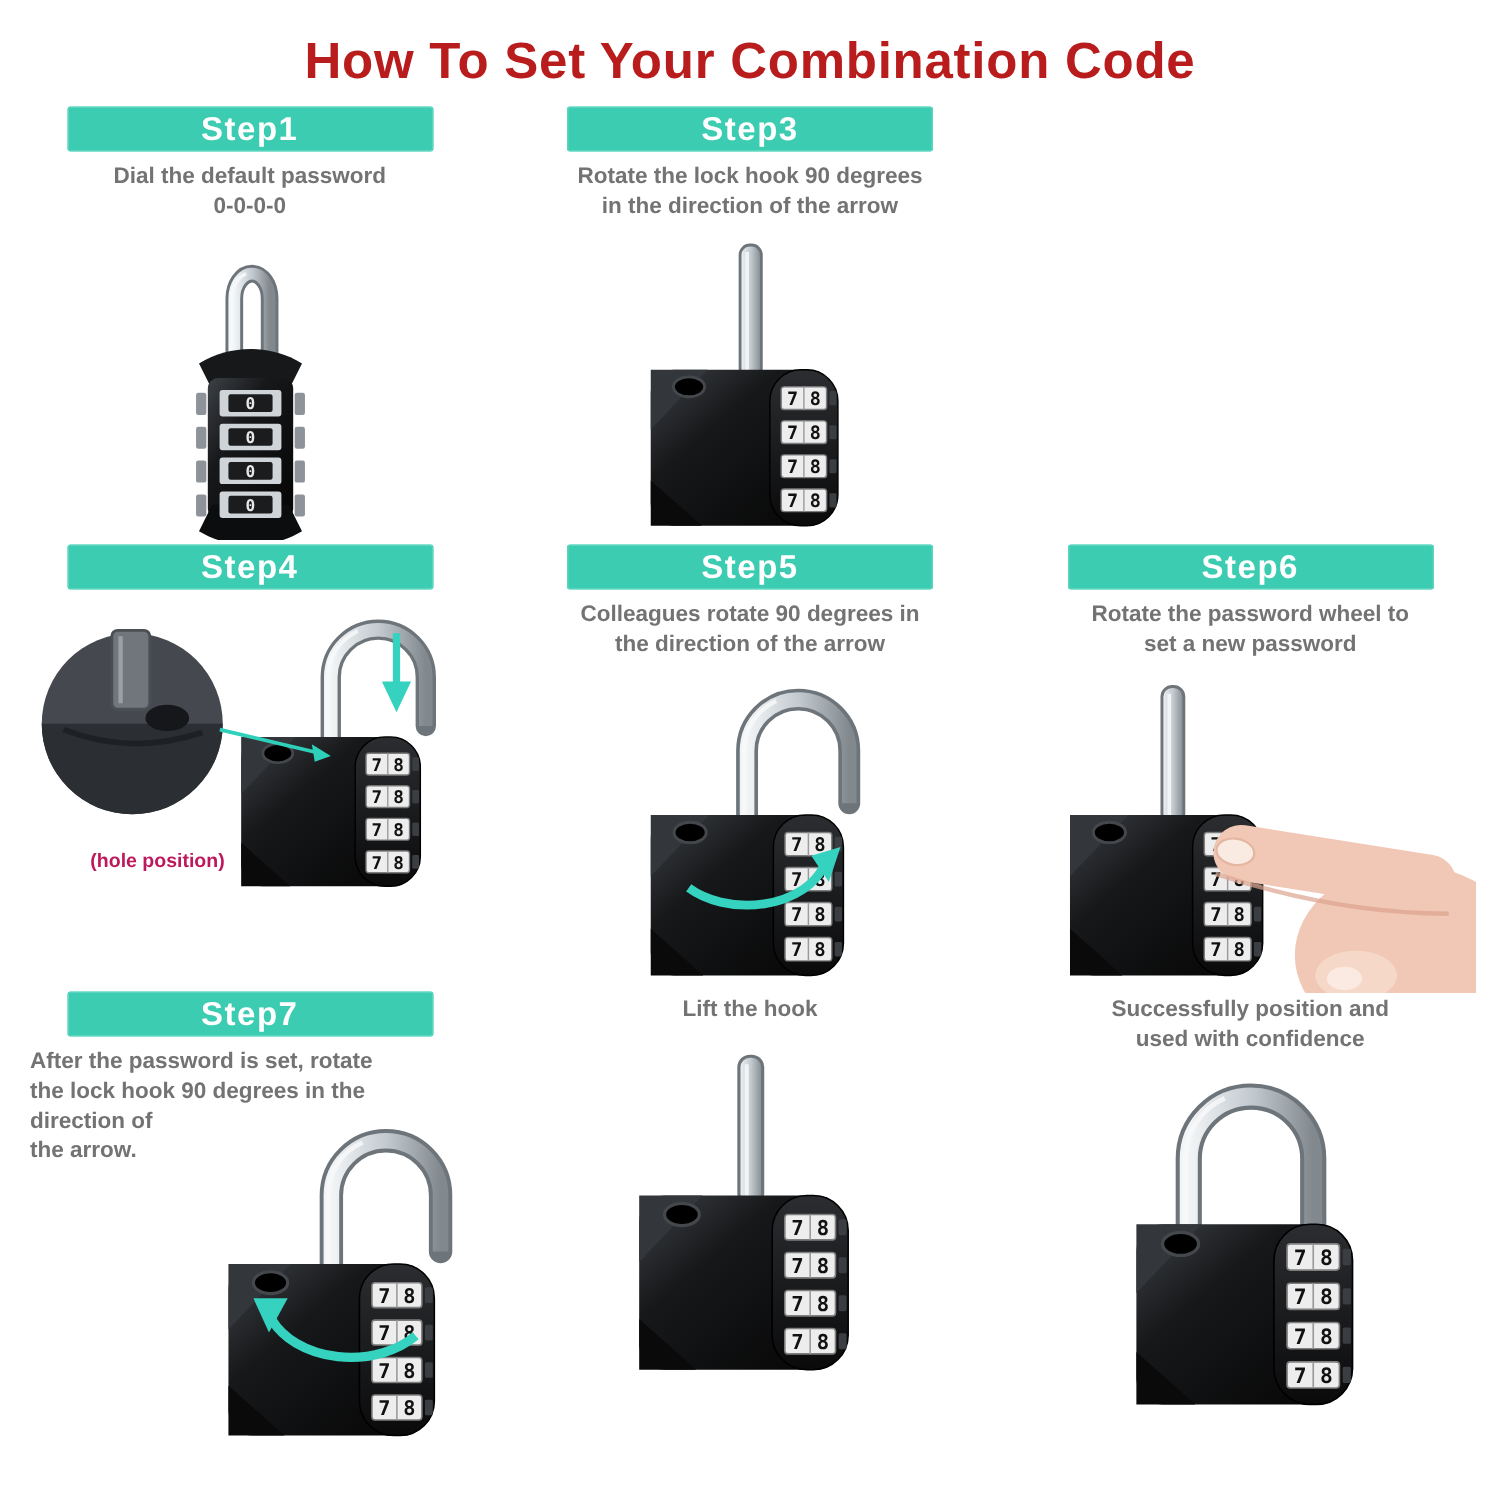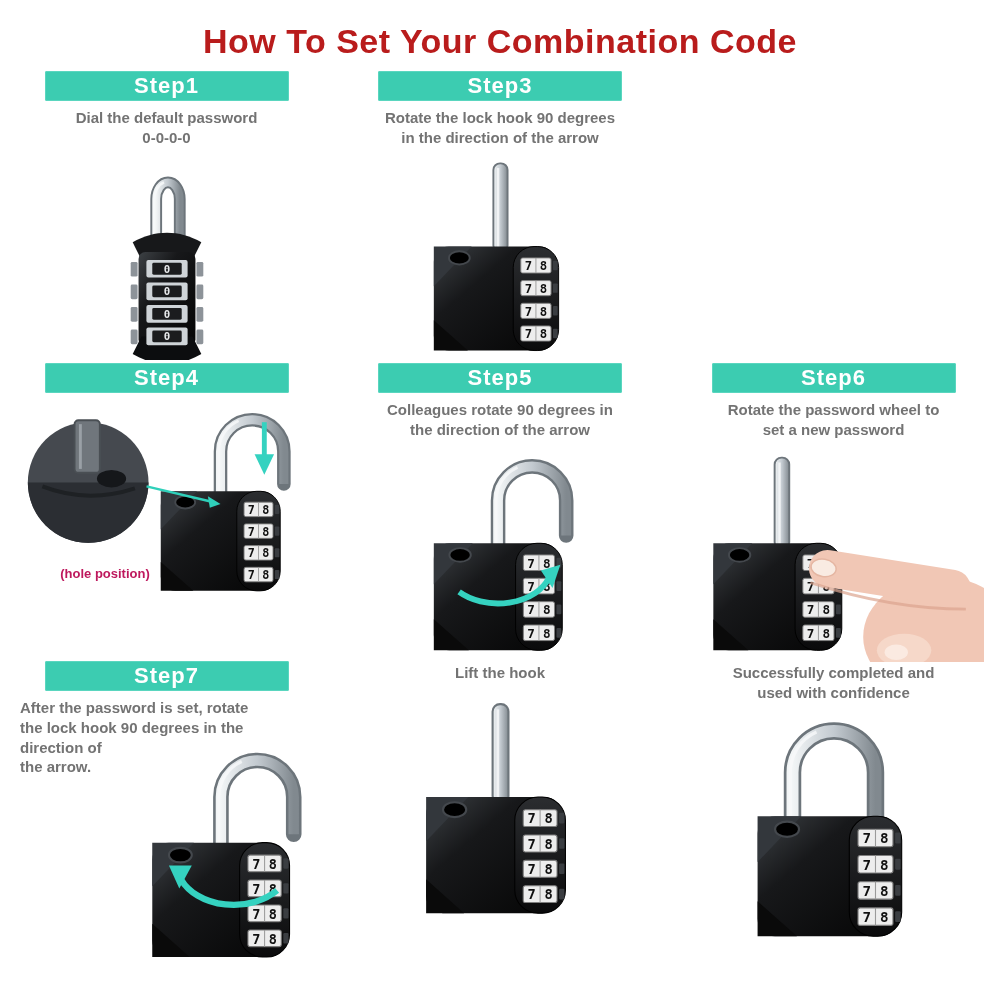--- a/index.html
+++ b/index.html
@@ -275,21 +275,21 @@
       <div class="art">
         <svg width="190" height="238" viewBox="0 0 180 225">
           <g transform="translate(0,4)">
               <use href="#shkBar"></use>
               <use href="#lockBody"></use>
             </g>
         </svg>
       </div>
     </div>
     <div class="cell">
-      <p class="desc">Successfully completed and
+      <p class="desc">Successfully position and
 used with confidence</p>
       <div class="art">
         <svg width="200" height="238" viewBox="0 0 180 218">
           <use href="#shkClosed"></use>
             <use href="#lockBody"></use>
         </svg>
       </div>
     </div>
   </div>
 </div>

